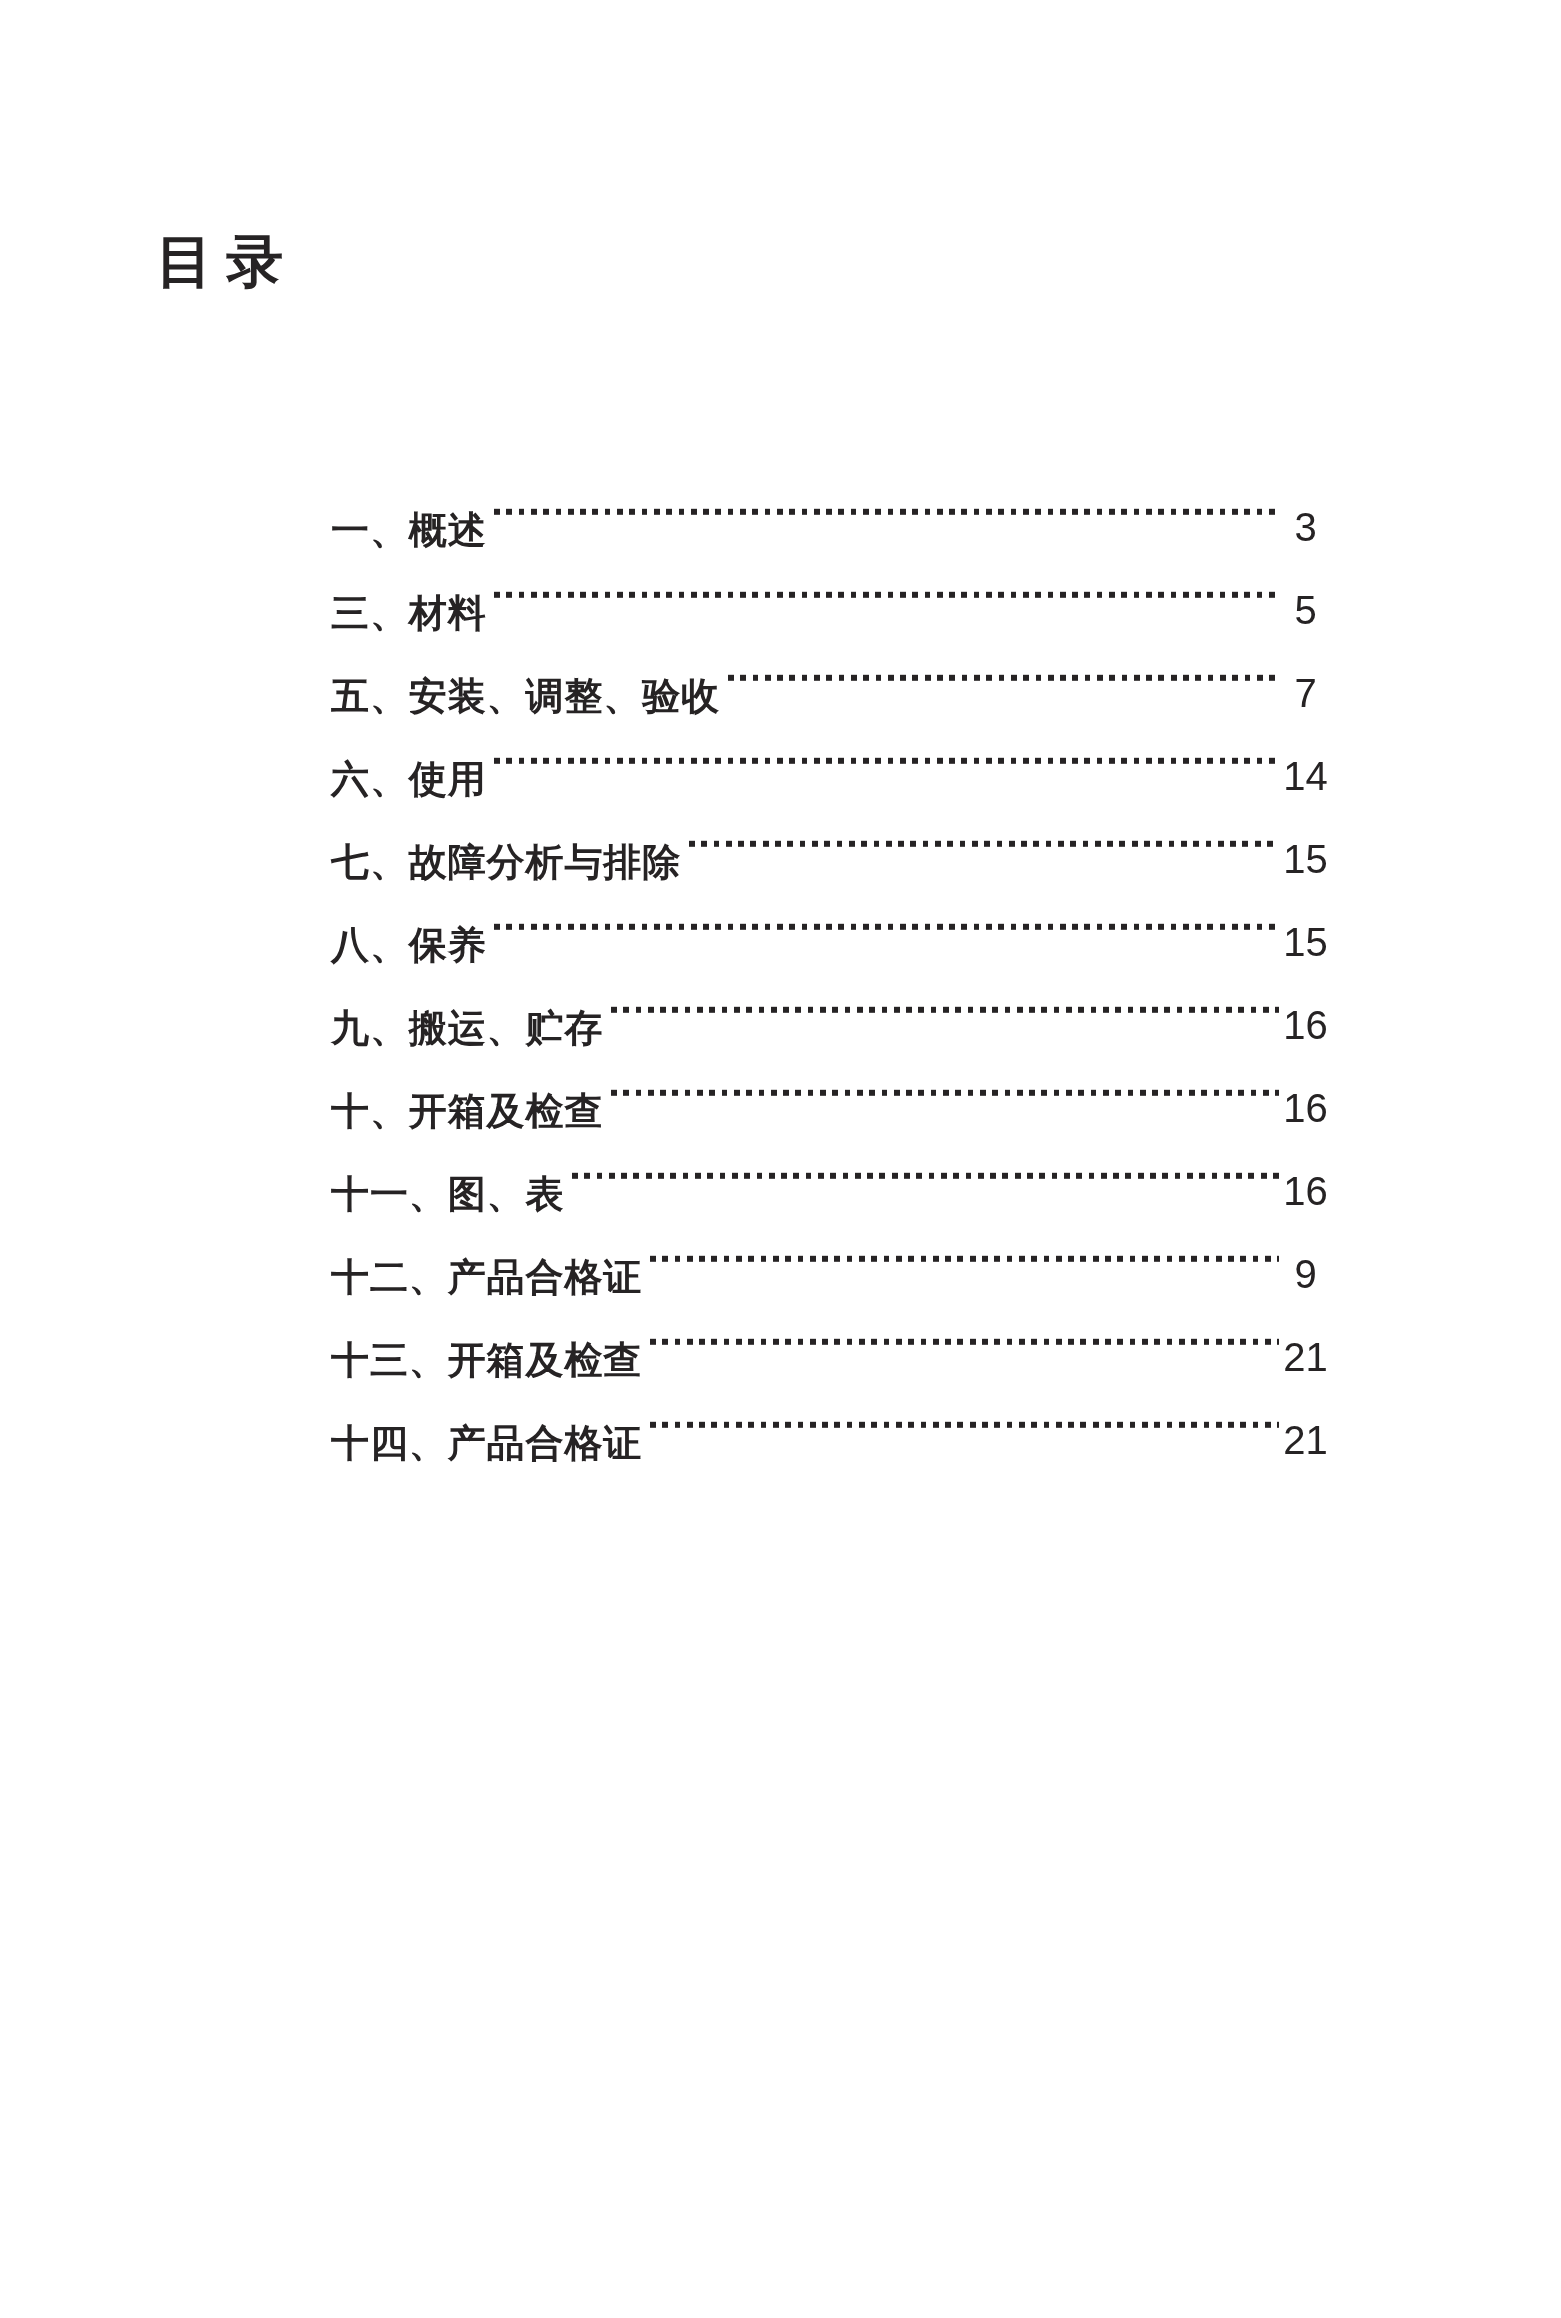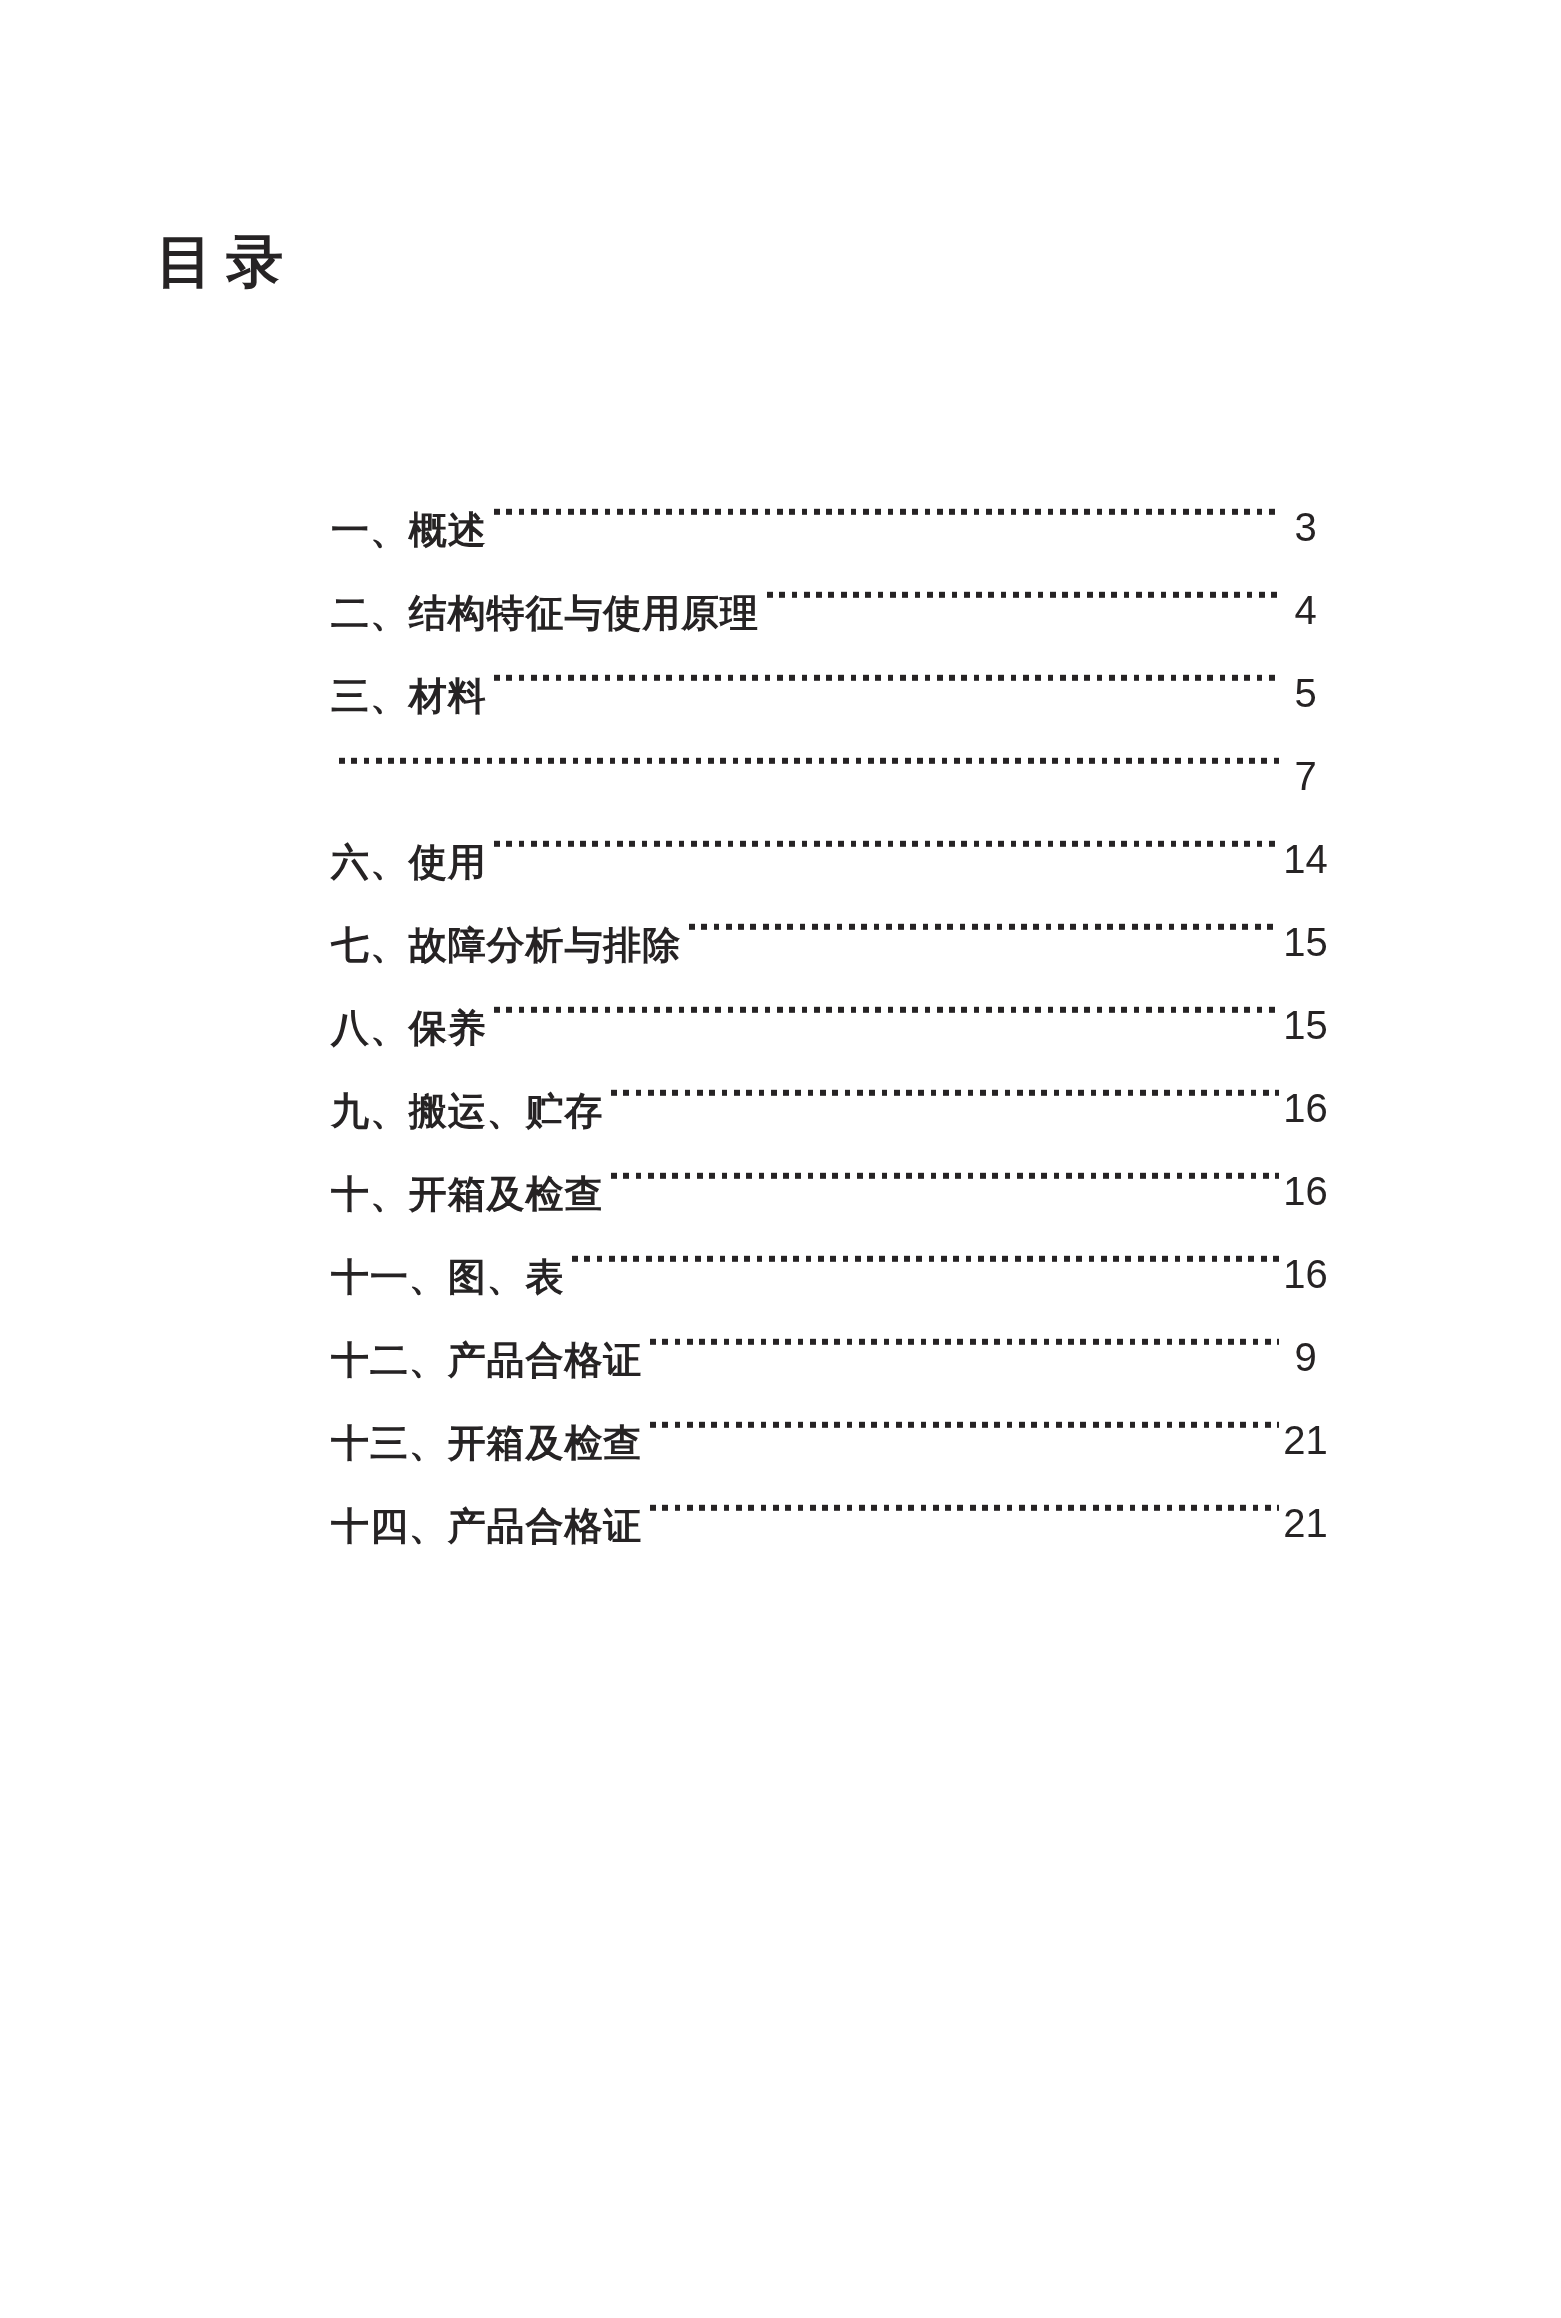--- a/index.html
+++ b/index.html
@@ -71,30 +71,26 @@
 <div class="page">
   <div class="doc-title">目录</div>
 
   <div class="toc-list">
       <div class="toc-row">
         <span class="toc-label">一、概述</span>
         <span class="toc-leader"></span>
         <span class="toc-page">3</span>
       </div>
       <div class="toc-row">
-        <span class="toc-label">二、结构特征与使用原理</span>
-        <span class="toc-leader"></span>
-        <span class="toc-page">4</span>
-      </div>
-      <div class="toc-row">
         <span class="toc-label">三、材料</span>
         <span class="toc-leader"></span>
         <span class="toc-page">5</span>
       </div>
       <div class="toc-row">
+        <span class="toc-label">五、安装、调整、验收</span>
         <span class="toc-leader"></span>
         <span class="toc-page">7</span>
       </div>
       <div class="toc-row">
         <span class="toc-label">六、使用</span>
         <span class="toc-leader"></span>
         <span class="toc-page">14</span>
       </div>
       <div class="toc-row">
         <span class="toc-label">七、故障分析与排除</span>

